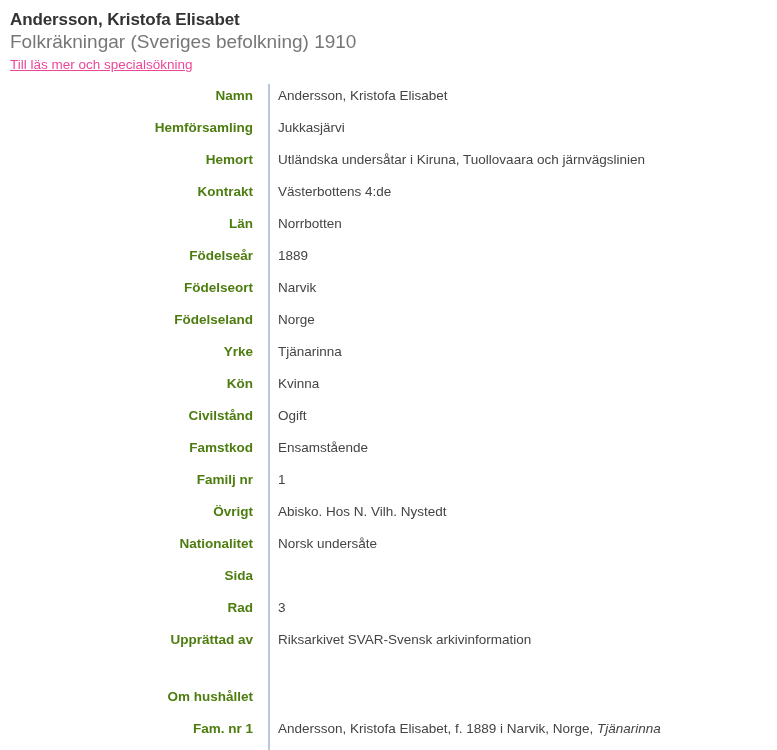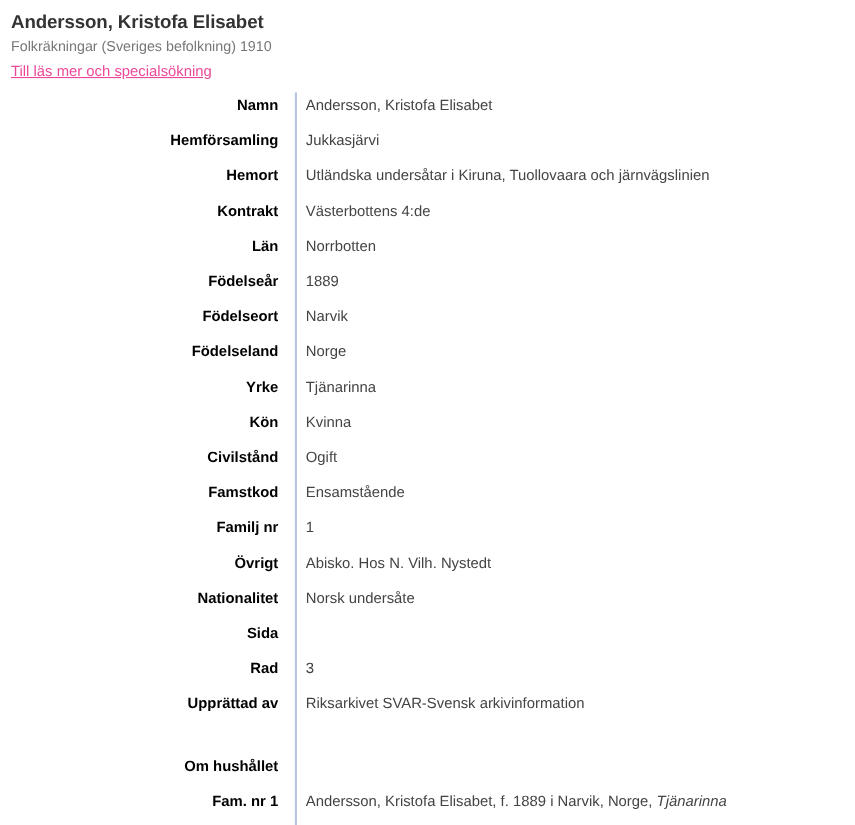--- a/index.html
+++ b/index.html
@@ -26,21 +26,21 @@
     padding: 9px 0 0 10px;
   }
   .record-title {
     font-size: 17px;
     font-weight: bold;
     color: #333333;
     line-height: 22px;
     letter-spacing: -0.1px;
   }
   .record-subtitle {
-    font-size: 13px;
+    font-size: 19px;
     color: #777777;
     line-height: 19px;
     margin-top: 1px;
   }
   .special-search-link {
     display: inline-block;
     margin-top: 5px;
     font-size: 13.5px;
     color: #ec4899;
     text-decoration: underline;
@@ -71,21 +71,21 @@
   .row.spaced {
     margin-top: 25px;
     flex-direction: column;
   }
   .cell-label {
     width: 253px;
     flex: 0 0 253px;
     text-align: right;
     font-size: 13.5px;
     font-weight: bold;
-    color: #000000;
+    color: #4d7c0f;
     line-height: 19px;
     padding-top: 2px;
     box-sizing: border-box;
   }
   .cell-value {
     flex: 1 1 auto;
     padding-left: 25px;
     font-size: 13.5px;
     color: #444444;
     line-height: 19px;

